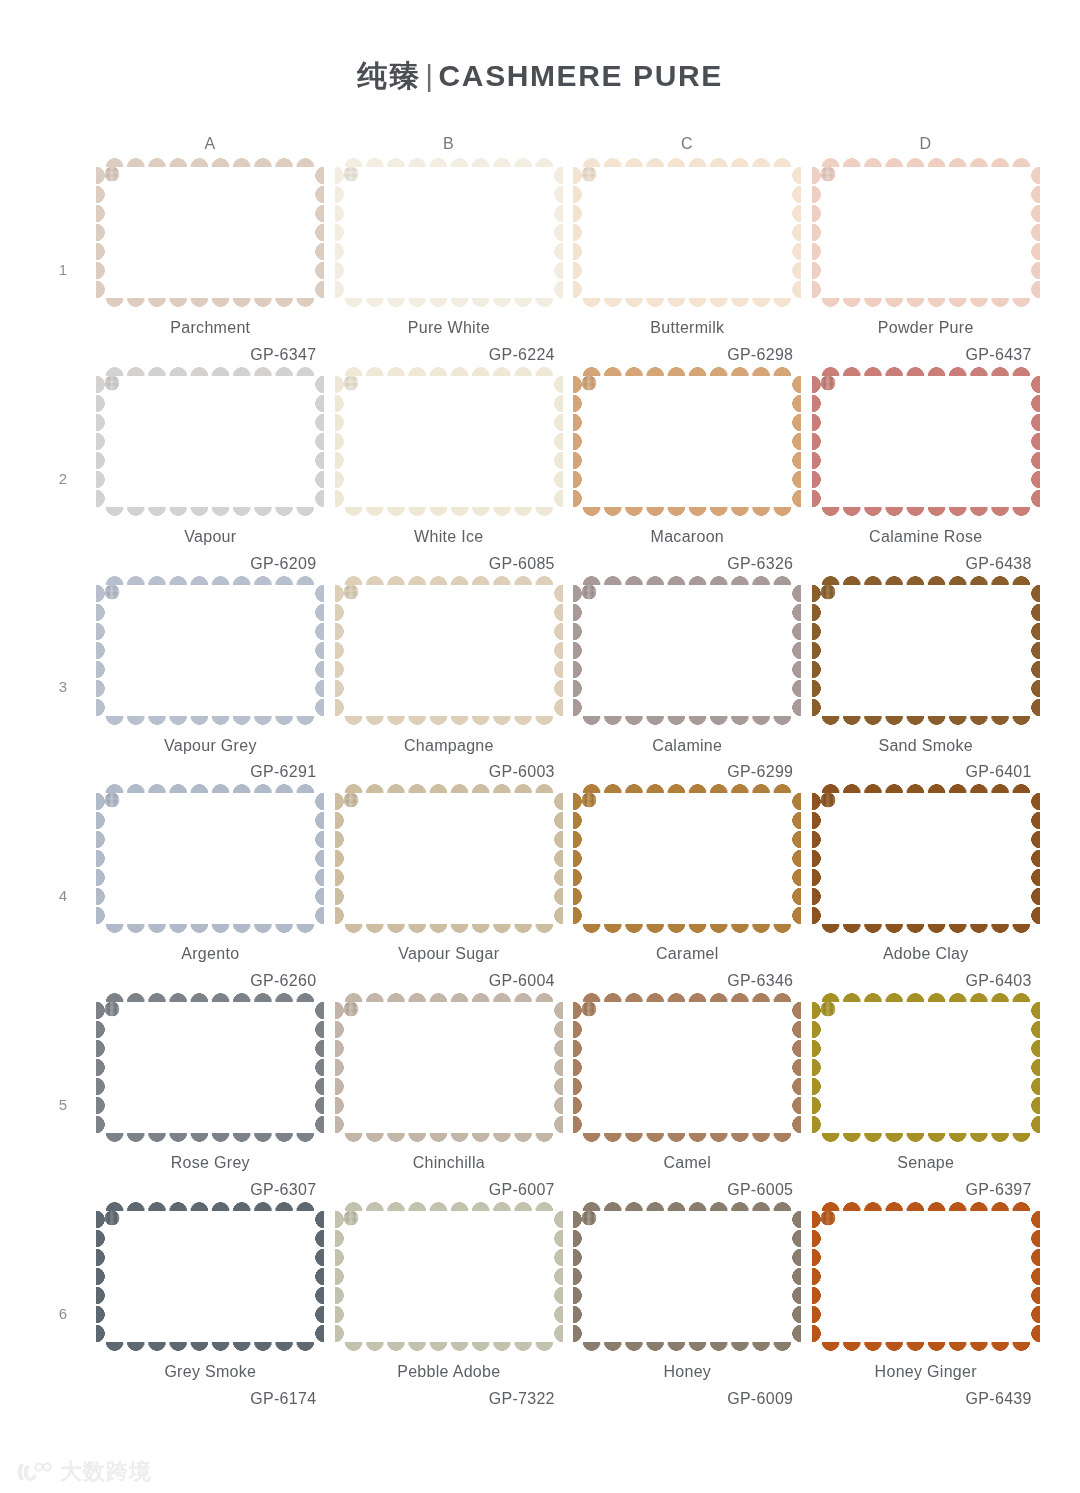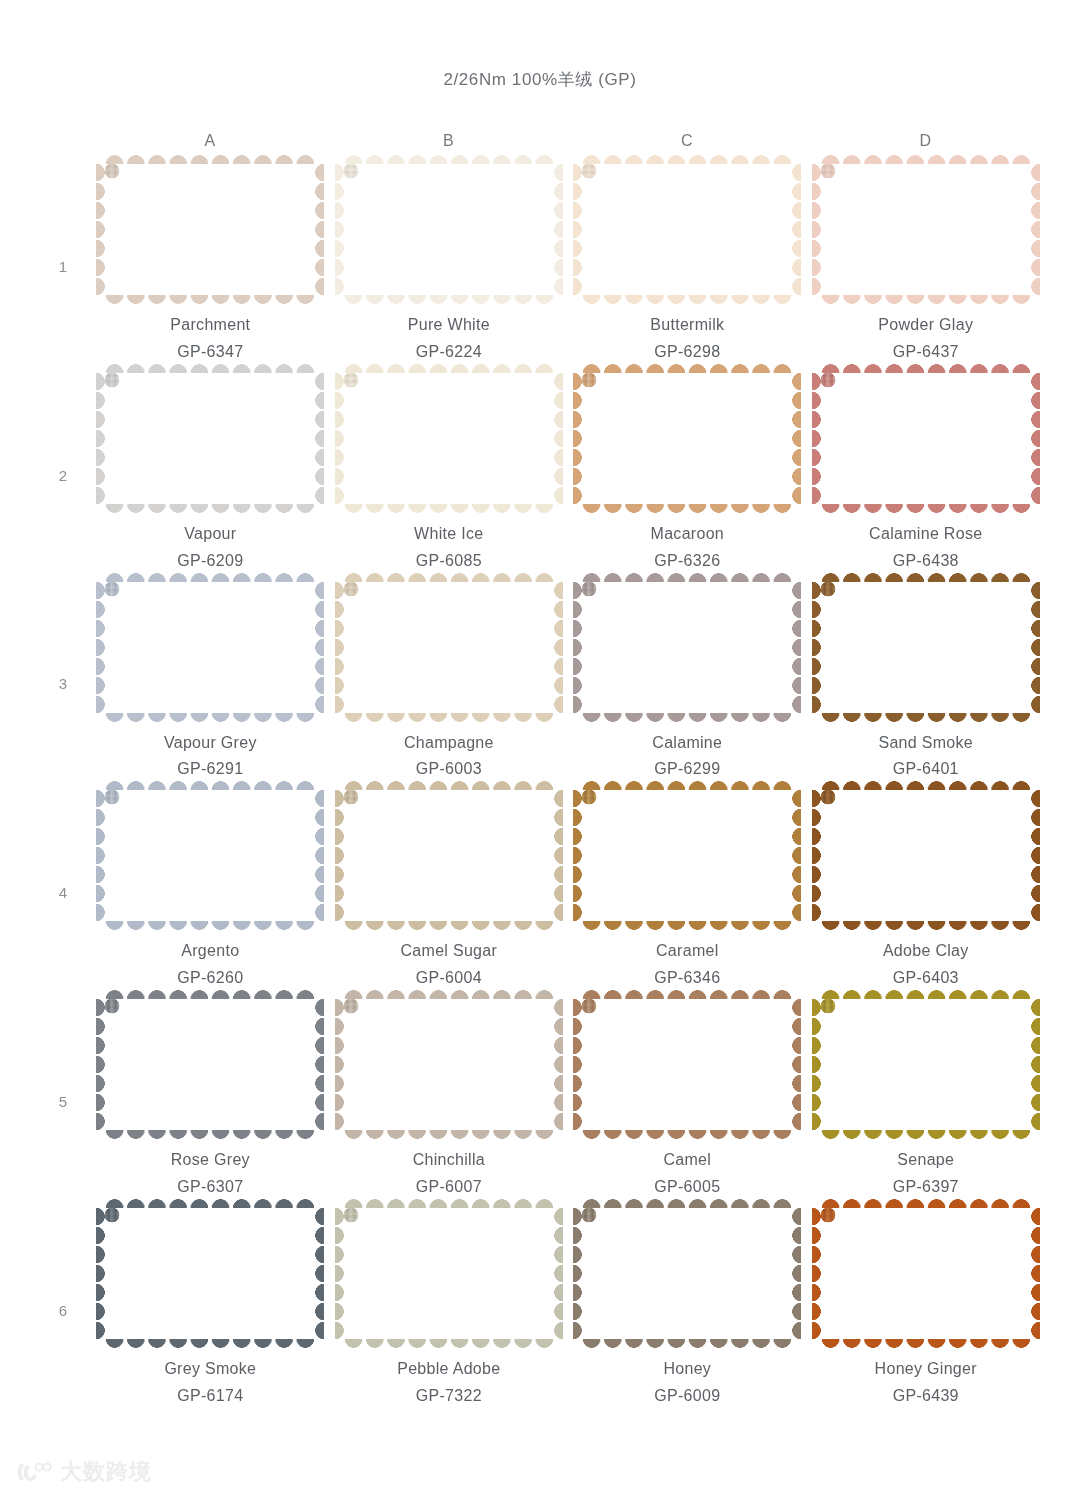--- a/index.html
+++ b/index.html
@@ -148,20 +148,21 @@
     font-size: 16px;
     color: #5c6065;
     letter-spacing: 0.3px;
     line-height: 1.05;
   }
   .swatch-code {
     margin-top: 9px;
     font-size: 16px;
     color: #5c6065;
     letter-spacing: 0.3px;
+    text-align: right;
   }
 
   
   .footer {
     position: absolute;
     left: 16px;
     bottom: 8px;
     display: flex;
     align-items: center;
     gap: 8px;
@@ -176,21 +177,23 @@
     font-weight: bold;
     color: #ededed;
     letter-spacing: 1px;
     line-height: 1;
   }
 </style>
 </head>
 <body>
 
 <div class="header">
-  <div class="subtitle">2/26Nm 100%羊绒 (GP)</div>
+  <div class="title">
+    <span class="cn">纯臻</span><span class="sep">|</span><span class="en">CASHMERE PURE</span>
+  </div>
 </div>
 
 <div class="grid-wrap">
   <table class="grid">
     <colgroup>
       <col class="rowlabel-col">
       <col class="swatch-col">
         <col class="swatch-col">
         <col class="swatch-col">
         <col class="swatch-col">
@@ -248,21 +251,21 @@
           </td>
           <td class="cell">
             <div class="swatch-box">
               <div style="position: relative; width: 212px; height: 133px; margin: 0px auto;">
                 <div class="scallop-h top" style="background-image: radial-gradient(circle at 10.6px 9px, rgb(239, 207, 194) 8.6px, rgba(0, 0, 0, 0) 9px);"></div>
                 <div class="scallop-h bottom" style="background-image: radial-gradient(circle at 10.6px 0px, rgb(239, 207, 194) 8.6px, rgba(0, 0, 0, 0) 9px);"></div>
                 <div class="scallop-v left" style="background-image: radial-gradient(circle at 0px 9.5px, rgb(239, 207, 194) 8.6px, rgba(0, 0, 0, 0) 9px);"></div>
                 <div class="scallop-v right" style="background-image: radial-gradient(circle at 9px 9.5px, rgb(239, 207, 194) 8.6px, rgba(0, 0, 0, 0) 9px);"></div>
                 <div class="swatch" title="Powder Glay GP-6437" style="background-color: rgb(239, 207, 194);"></div>
               </div>
-              <div class="swatch-label">Powder Glay</div>
+              <div class="swatch-label">Powder Pure</div>
               <div class="swatch-code">GP-6437</div>
             </div>
           </td>
         </tr>
         <tr>
           <td class="rowhead">2</td>
           <td class="cell">
             <div class="swatch-box">
               <div style="position: relative; width: 212px; height: 133px; margin: 0px auto;">
                 <div class="scallop-h top" style="background-image: radial-gradient(circle at 10.6px 9px, rgb(212, 210, 208) 8.6px, rgba(0, 0, 0, 0) 9px);"></div>
@@ -387,21 +390,21 @@
           </td>
           <td class="cell">
             <div class="swatch-box">
               <div style="position: relative; width: 212px; height: 133px; margin: 0px auto;">
                 <div class="scallop-h top" style="background-image: radial-gradient(circle at 10.6px 9px, rgb(205, 189, 161) 8.6px, rgba(0, 0, 0, 0) 9px);"></div>
                 <div class="scallop-h bottom" style="background-image: radial-gradient(circle at 10.6px 0px, rgb(205, 189, 161) 8.6px, rgba(0, 0, 0, 0) 9px);"></div>
                 <div class="scallop-v left" style="background-image: radial-gradient(circle at 0px 9.5px, rgb(205, 189, 161) 8.6px, rgba(0, 0, 0, 0) 9px);"></div>
                 <div class="scallop-v right" style="background-image: radial-gradient(circle at 9px 9.5px, rgb(205, 189, 161) 8.6px, rgba(0, 0, 0, 0) 9px);"></div>
                 <div class="swatch" title="Brown Sugar GP-6004" style="background-color: rgb(205, 189, 161);"></div>
               </div>
-              <div class="swatch-label">Camel Sugar</div>
+              <div class="swatch-label">Vapour Sugar</div>
               <div class="swatch-code">GP-6004</div>
             </div>
           </td>
           <td class="cell">
             <div class="swatch-box">
               <div style="position: relative; width: 212px; height: 133px; margin: 0px auto;">
                 <div class="scallop-h top" style="background-image: radial-gradient(circle at 10.6px 9px, rgb(176, 127, 60) 8.6px, rgba(0, 0, 0, 0) 9px);"></div>
                 <div class="scallop-h bottom" style="background-image: radial-gradient(circle at 10.6px 0px, rgb(176, 127, 60) 8.6px, rgba(0, 0, 0, 0) 9px);"></div>
                 <div class="scallop-v left" style="background-image: radial-gradient(circle at 0px 9.5px, rgb(176, 127, 60) 8.6px, rgba(0, 0, 0, 0) 9px);"></div>
                 <div class="scallop-v right" style="background-image: radial-gradient(circle at 9px 9.5px, rgb(176, 127, 60) 8.6px, rgba(0, 0, 0, 0) 9px);"></div>

